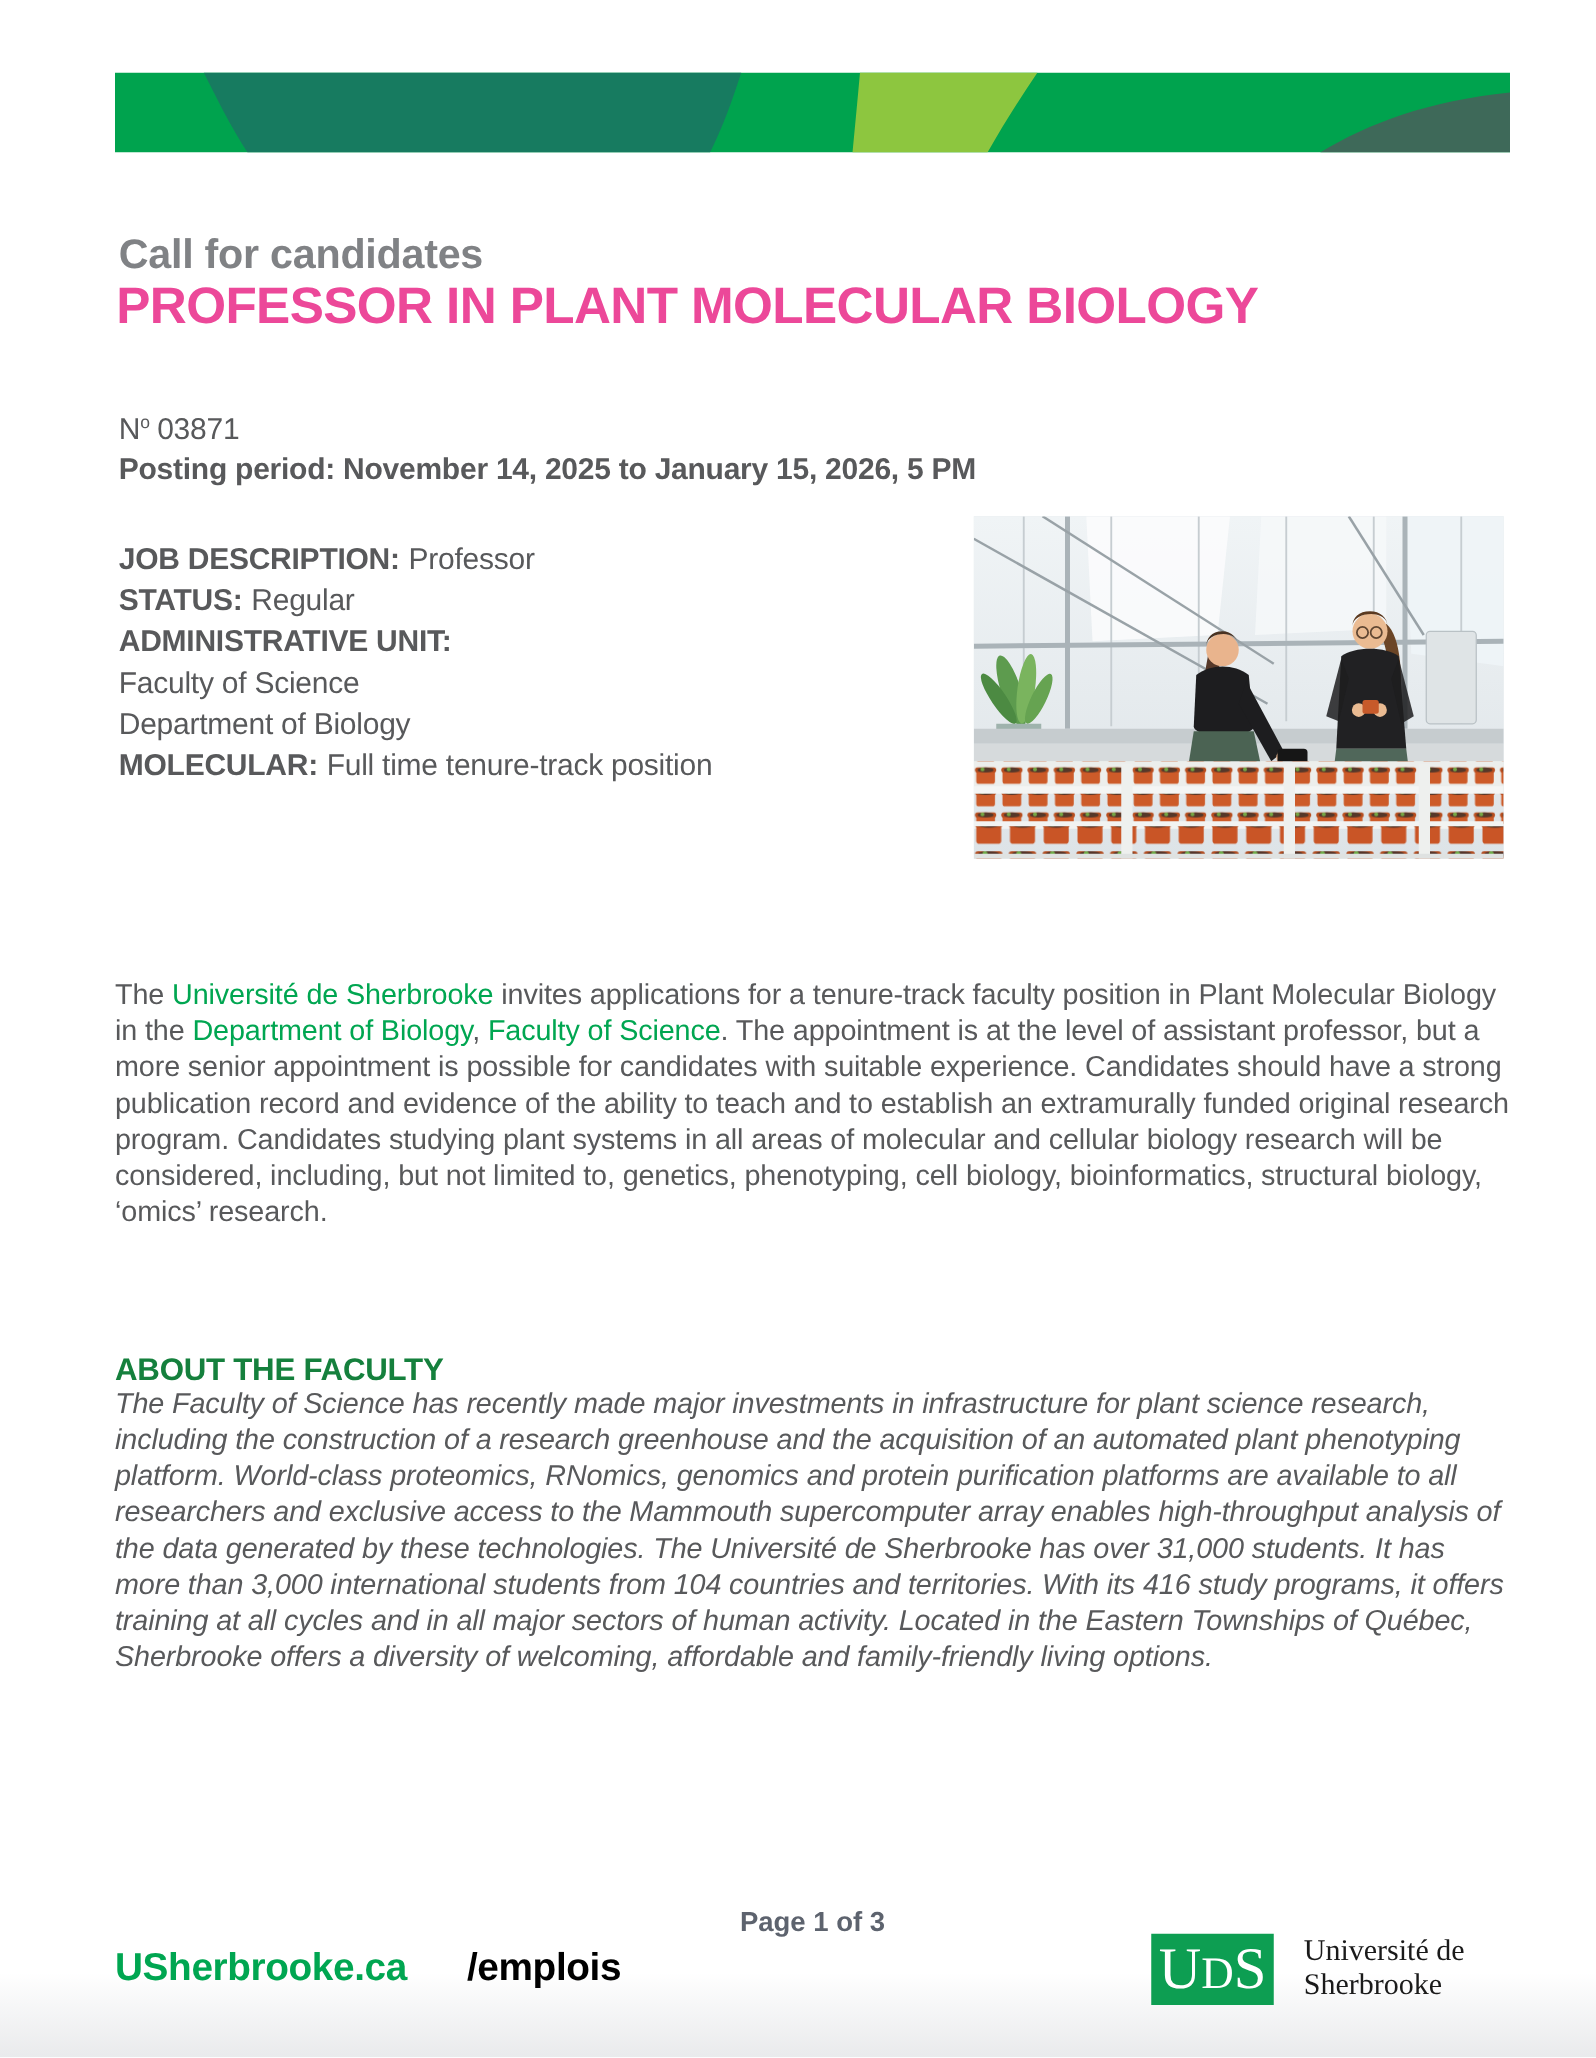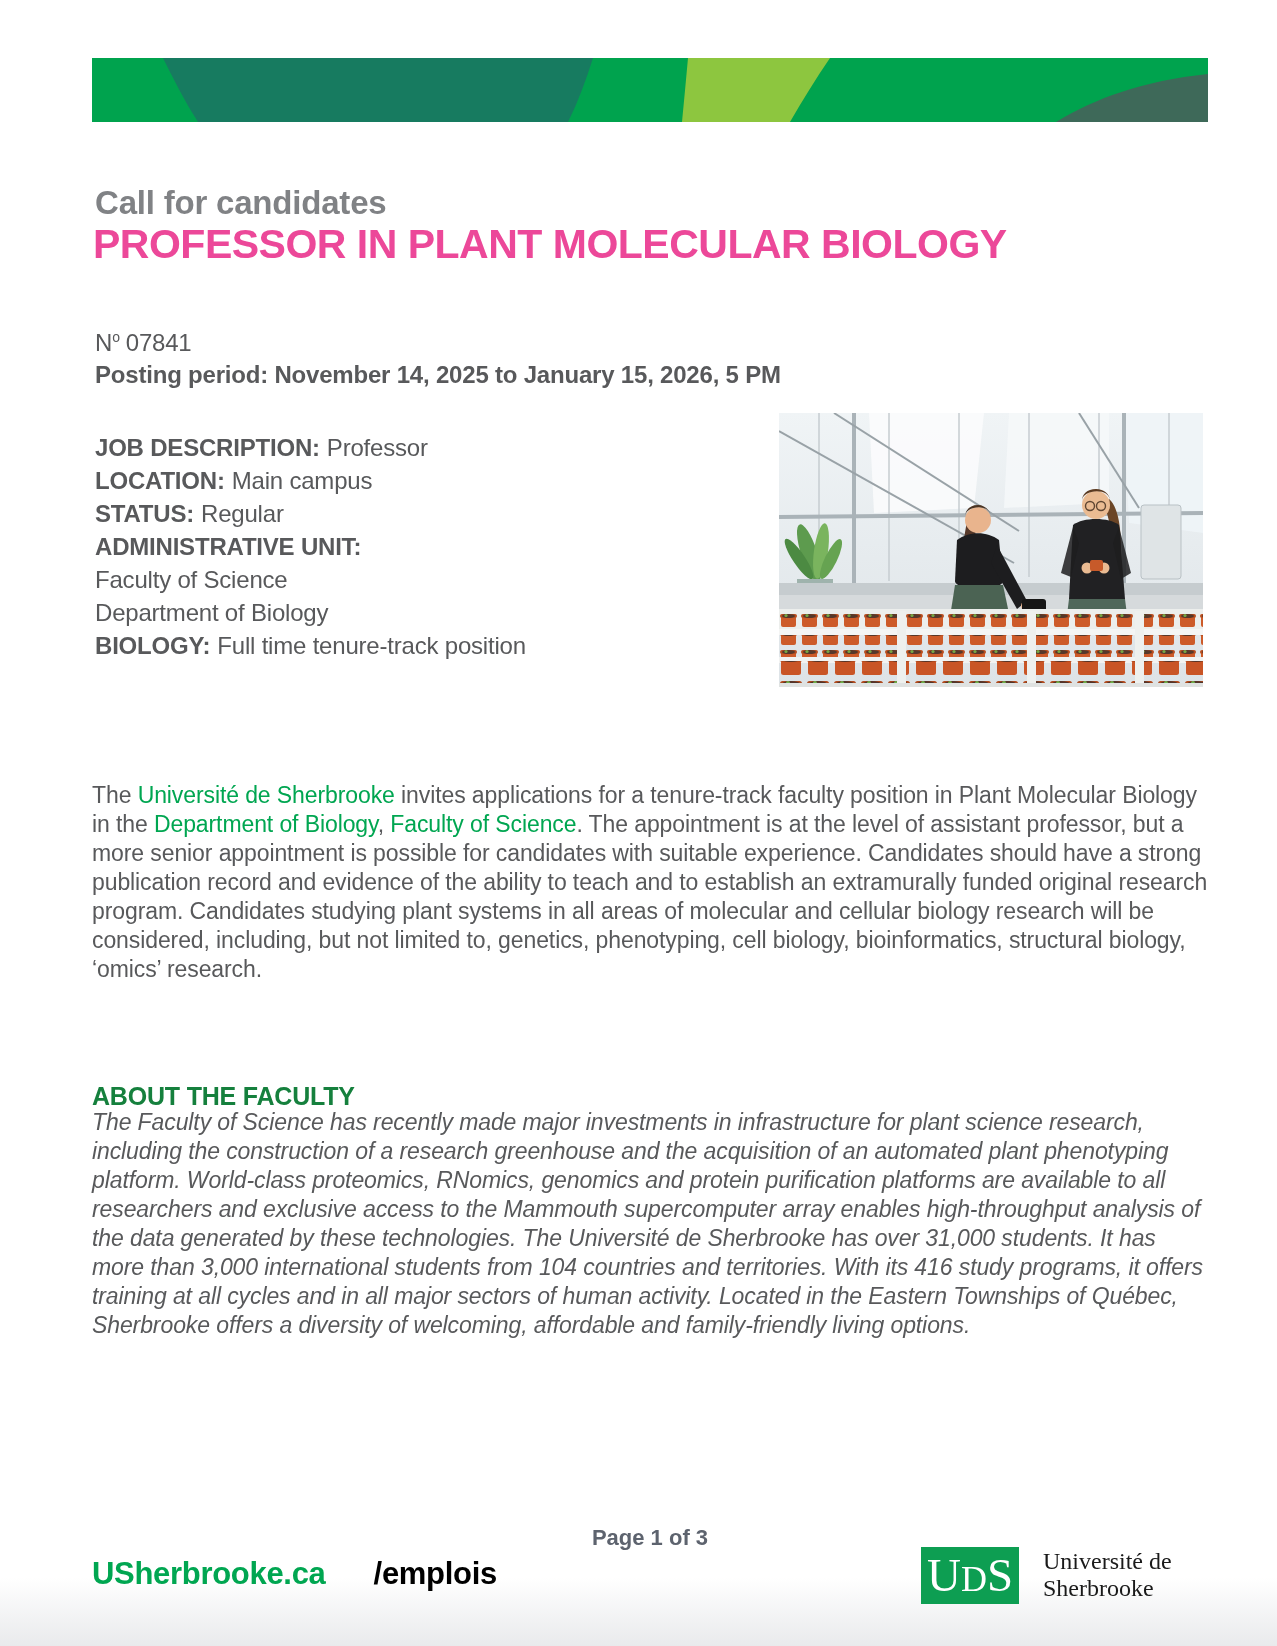--- a/index.html
+++ b/index.html
@@ -97,32 +97,31 @@
       <path d="M71,0 C82,22 93,44 106,64 L476,64 C486,44 494,22 501,0 Z" fill="#177b60"></path>
       <path d="M596,0 L738,0 C723,22 710,43 698,64 L590,64 C592,43 594,22 596,0 Z" fill="#8dc63f"></path>
       <path d="M964,64 C1004,40 1050,23 1116,16 L1116,64 Z" fill="#3e6959"></path>
     </svg>
   </div>
 
   <div class="eyebrow">Call for candidates</div>
   <h1 class="headline">PROFESSOR IN PLANT MOLECULAR BIOLOGY</h1>
 
   <div class="posting">
-    <div><span>N</span><span class="no-sup">o</span><span class="num">07841</span></div>
+    <div><span>N</span><span class="no-sup">o</span><span class="num">03871</span></div>
     <div class="bold-line"><span>Posting period:</span> <span>November 14, 2025 to January 15, 2026, 5 PM</span></div>
   </div>
 
   <div class="details">
     <div><span class="lbl">JOB DESCRIPTION:</span><span>Professor</span></div>
-    <div><span class="lbl">LOCATION:</span><span>Main campus</span></div>
     <div><span class="lbl">STATUS:</span><span>Regular</span></div>
     <div><span class="lbl">ADMINISTRATIVE UNIT:</span><span></span></div>
     <div><span class="lbl"></span><span>Faculty of Science</span></div>
     <div><span class="lbl"></span><span>Department of Biology</span></div>
-    <div><span class="lbl">BIOLOGY:</span><span>Full time tenure-track position</span></div>
+    <div><span class="lbl">MOLECULAR:</span><span>Full time tenure-track position</span></div>
   </div>
 
   <div class="photo">
     <svg width="424" height="274" viewBox="0 0 424 274">
       <defs>
         <linearGradient id="sky" x1="0" y1="0" x2="0" y2="1">
           <stop offset="0" stop-color="#f0f4f6"></stop>
           <stop offset="1" stop-color="#dde3e7"></stop>
         </linearGradient>
         <pattern id="potsSm" width="21" height="18" patternUnits="userSpaceOnUse">

